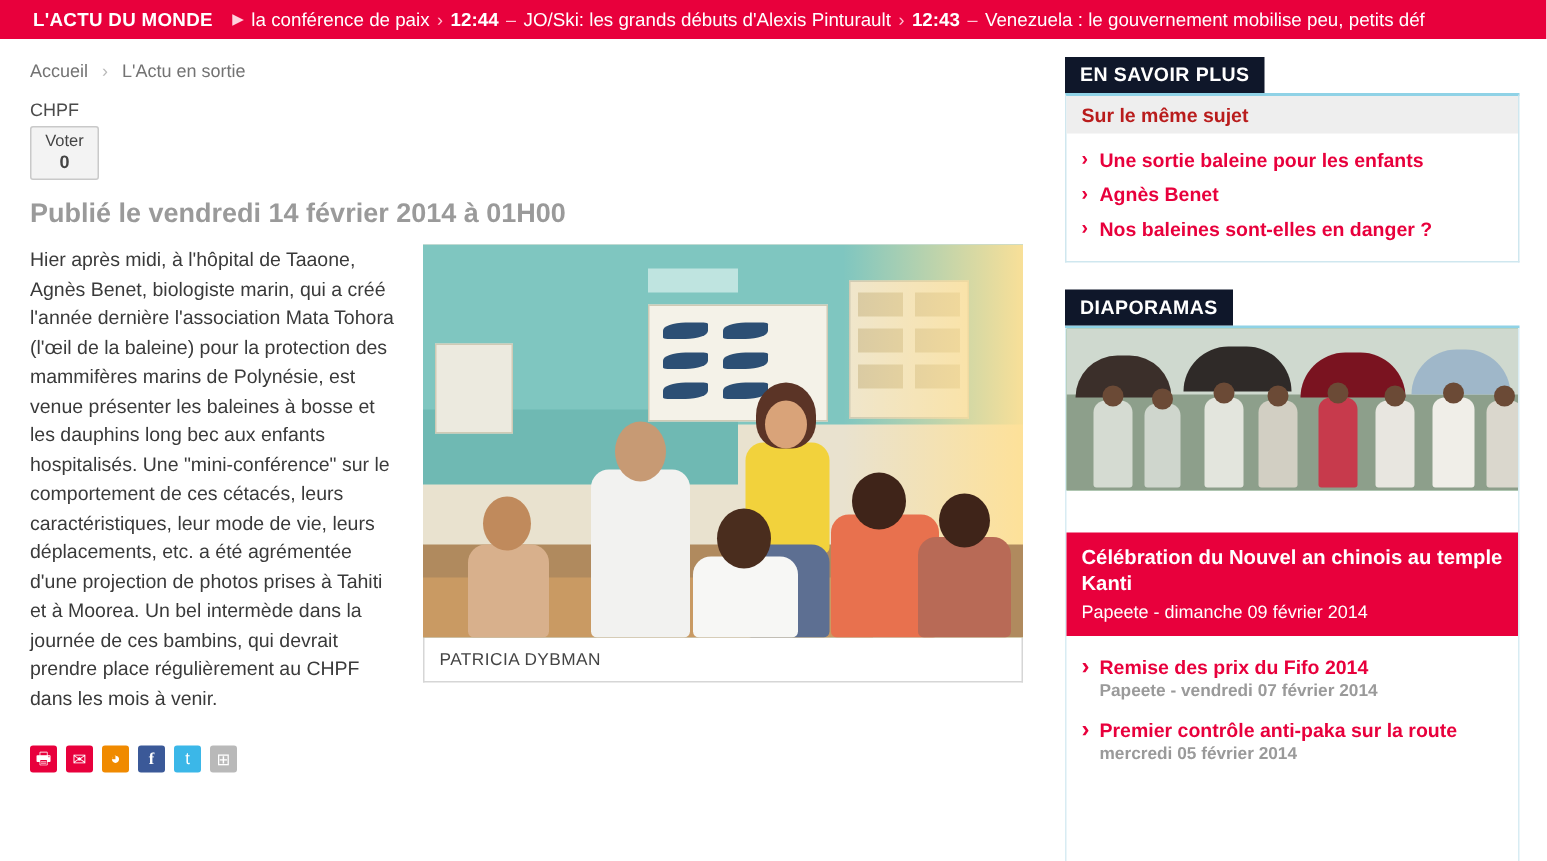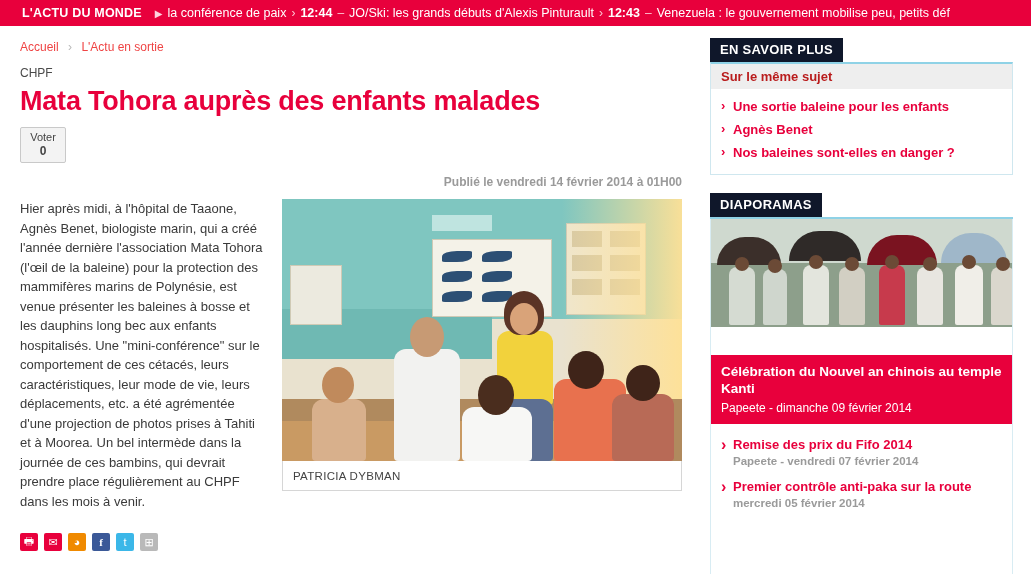--- a/index.html
+++ b/index.html
@@ -66,21 +66,21 @@
     width: 331px;
     padding: 12px 18px 0 10px;
   }
 
   
   #breadcrumb {
     font-size: 12px;
     color: #8c8c8c;
     padding: 14px 0 10px 2px;
   }
-  #breadcrumb a { color: #ef4444; text-decoration: none; }
+  #breadcrumb a { color: #737373; text-decoration: none; }
   #breadcrumb .chev { padding: 0 6px; color: #b9b9b9; }
 
   
   .kicker {
     font-size: 12px;
     color: #4a4a4a;
     padding: 2px 0 2px 2px;
   }
   h1.title {
     font-size: 27px;
@@ -98,25 +98,24 @@
     background: #f3f3f3;
     text-align: center;
     padding: 3px 0 4px 0;
     margin: 2px 0 12px 2px;
     border-radius: 2px;
   }
   .votebox .v1 { font-size: 11px; color: #444; line-height: 13px; }
   .votebox .v2 { font-size: 12px; color: #444; font-weight: bold; line-height: 14px; }
 
   .pubdate {
-    font-size: 12px;
+    font-size: 18px;
     font-weight: bold;
     color: #9a9a9a;
     margin: 0 0 10px 2px;
-    text-align: right;
   }
 
   
   .content { display: flex; gap: 14px; align-items: flex-start; }
   .bodytext {
     width: 272px;
     font-size: 13px;
     line-height: 19.5px;
     color: #3a3a3a;
     padding-left: 2px;
@@ -276,21 +275,20 @@
 
   <div id="main">
 
     <div id="breadcrumb">
       <a href="#">Accueil</a>
       <span class="chev">›</span>
       <a href="#">L'Actu en sortie</a>
     </div>
 
     <div class="kicker">CHPF</div>
-    <h1 class="title">Mata Tohora auprès des enfants malades</h1>
 
     <div class="votebox">
       <div class="v1">Voter</div>
       <div class="v2">0</div>
     </div>
 
     <div class="pubdate">Publié le vendredi 14 février 2014 à 01H00</div>
 
     <div class="content">
       <div class="bodytext">

